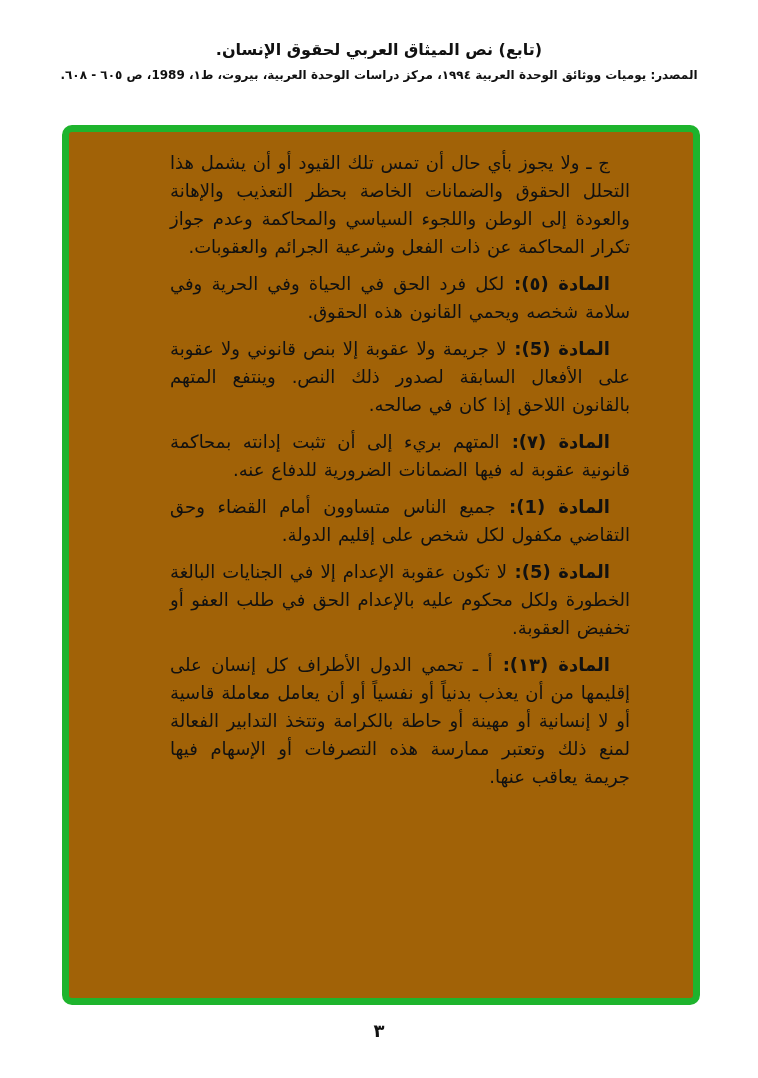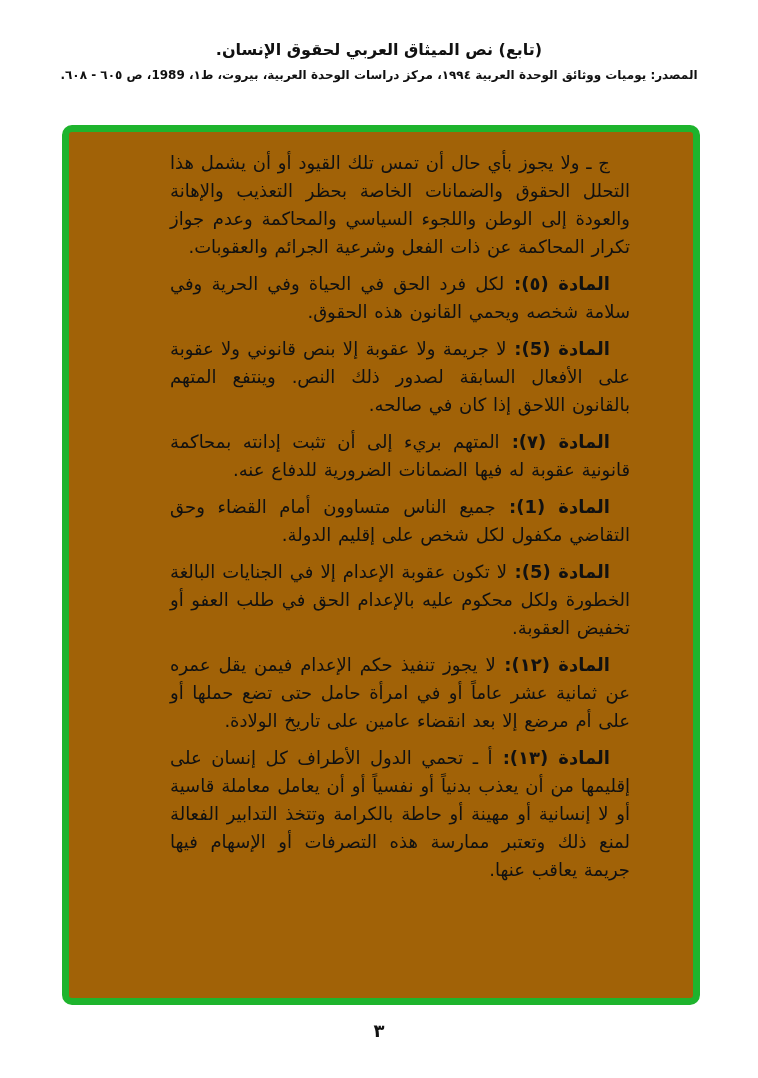--- a/index.html
+++ b/index.html
@@ -90,19 +90,18 @@
   <p><span class="article-label">المادة (5): </span><span>لا جريمة ولا عقوبة إلا بنص قانوني ولا عقوبة على الأفعال السابقة لصدور ذلك النص. وينتفع المتهم بالقانون اللاحق إذا كان في صالحه.</span></p>
 
   <p><span class="article-label">المادة (٧): </span><span>المتهم بريء إلى أن تثبت إدانته بمحاكمة قانونية عقوبة له فيها الضمانات الضرورية للدفاع عنه.</span></p>
 
 
   <p><span class="article-label">المادة (1): </span><span>جميع الناس متساوون أمام القضاء وحق التقاضي مكفول لكل شخص على إقليم الدولة.</span></p>
 
   <p><span class="article-label">المادة (5): </span><span>لا تكون عقوبة الإعدام إلا في الجنايات البالغة الخطورة ولكل محكوم عليه بالإعدام الحق في طلب العفو أو تخفيض العقوبة.</span></p>
 
 
-  <p><span class="article-label">المادة (١٢): </span><span>لا يجوز تنفيذ حكم الإعدام فيمن يقل عمره عن ثمانية عشر عاماً أو في امرأة حامل حتى تضع حملها أو على أم مرضع إلا بعد انقضاء عامين على تاريخ الولادة.</span></p>
 
   <p><span class="article-label">المادة (١٣): </span><span>أ ـ تحمي الدول الأطراف كل إنسان على إقليمها من أن يعذب بدنياً أو نفسياً أو أن يعامل معاملة قاسية أو لا إنسانية أو مهينة أو حاطة بالكرامة وتتخذ التدابير الفعالة لمنع ذلك وتعتبر ممارسة هذه التصرفات أو الإسهام فيها جريمة يعاقب عنها.</span></p>
 </div>
 </div>
 
 <div class="page-number">٣</div>
 
 </body></html>

